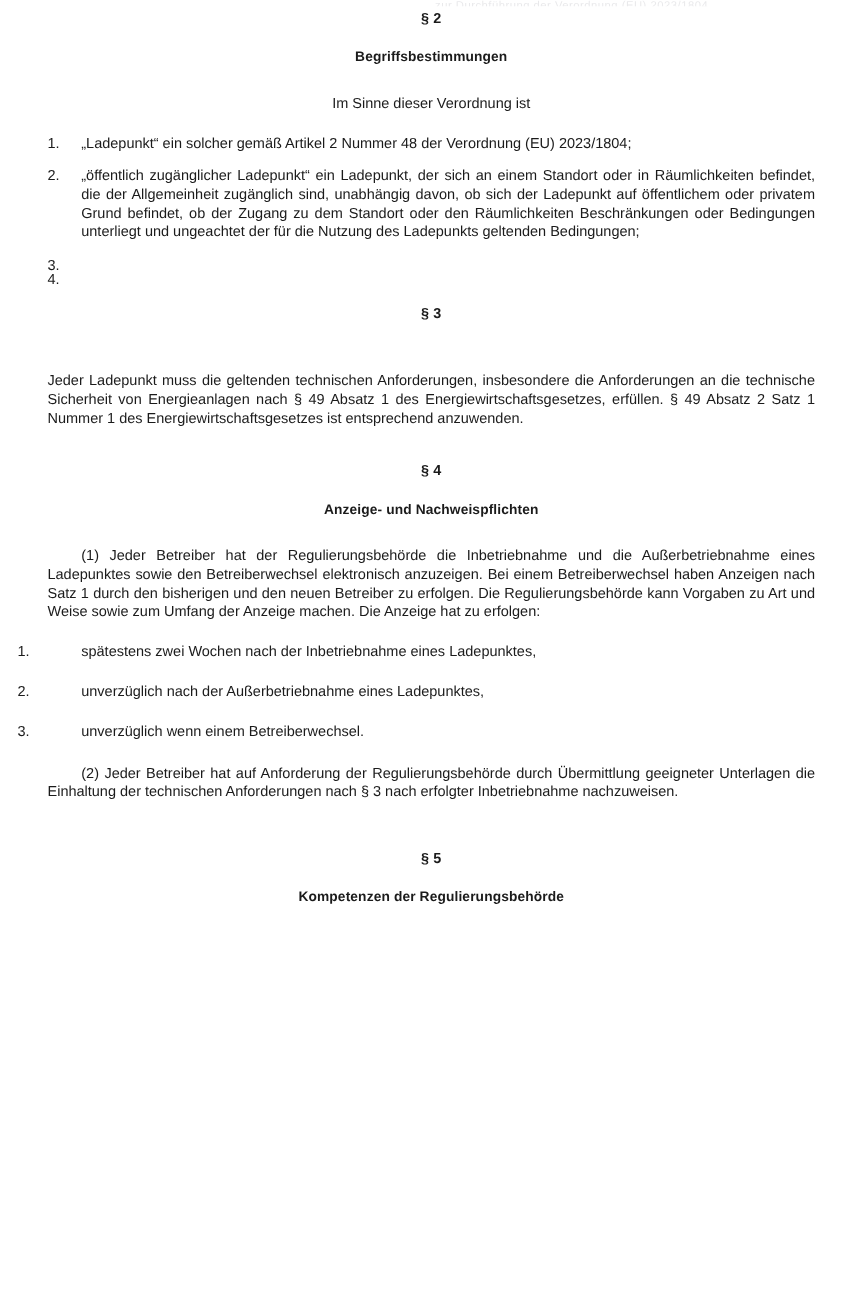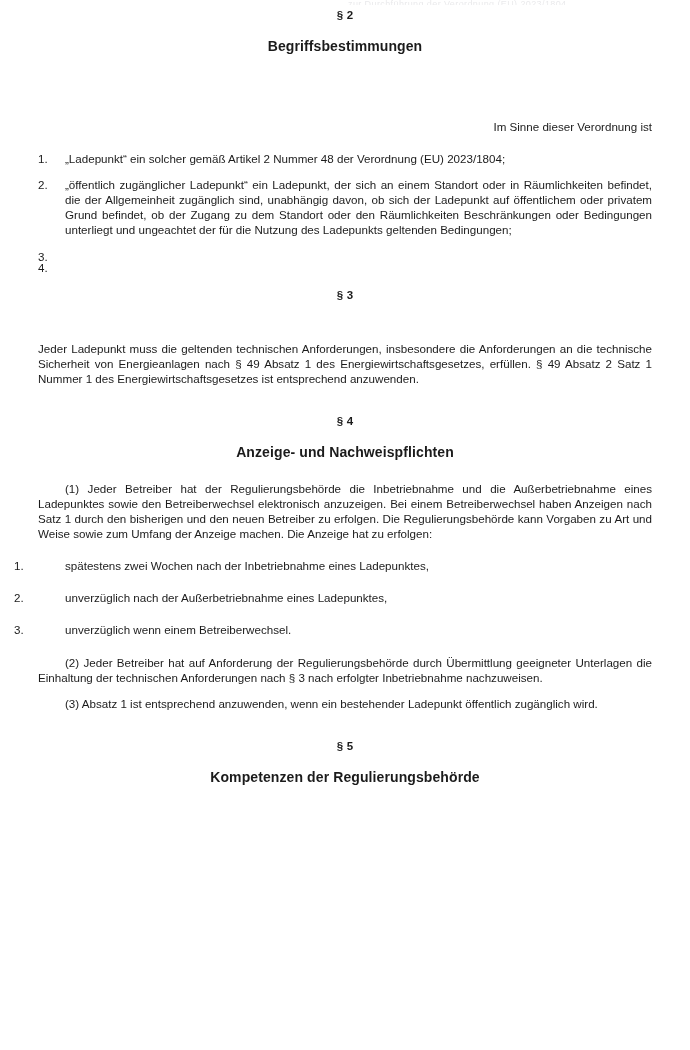--- a/index.html
+++ b/index.html
@@ -51,37 +51,36 @@
     text-align: center;
     font-weight: bold;
     font-size: 11.5px;
     line-height: 14px;
     margin: 0;
     letter-spacing: 0.1px;
   }
   .sec-title {
     text-align: center;
     font-weight: bold;
-    font-size: 14px;
+    font-size: 11px;
     line-height: 14px;
     margin: 0;
     letter-spacing: 0.1px;
   }
 
   
   .para {
     font-size: 11.6px;
     line-height: 15.1px;
     text-align: justify;
     margin: 0;
     hyphens: manual;
   }
   .para.flush {
-    text-align: right;
-    margin-top: 44px;
+    text-align: center;
   }
   .para.indented {
     text-indent: 27px;
   }
 
   
   .numlist {
     list-style: none;
     margin: 0;
     padding: 0;
@@ -199,21 +198,20 @@
           <span>unverzüglich wenn einem Betreiberwechsel.</span>
         </div>
       </div>
 
       <div class="gap-m"></div>
 
       <p class="para indented">(2) Jeder Betreiber hat auf Anforderung der Regulierungsbehörde durch Übermittlung geeigneter Unterlagen die Einhaltung der technischen Anforderungen nach § 3 nach erfolgter Inbetriebnahme nachzuweisen.</p>
 
       <div class="gap-s"></div>
 
-      <p class="para indented">(3) Absatz 1 ist entsprechend anzuwenden, wenn ein bestehender Ladepunkt öffentlich zugänglich wird.</p>
     </div>
 
     <div class="gap-xl"></div>
 
     <div>
       <div class="sec-num">§ 5</div>
       <div class="gap-m"></div>
       <div class="sec-title">Kompetenzen der Regulierungsbehörde</div>
       <div class="gap-l"></div>
 

